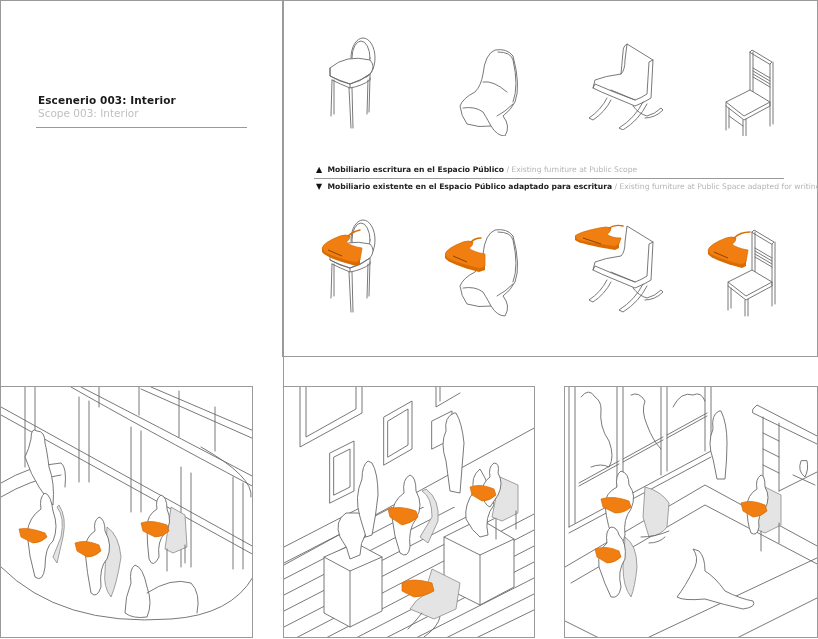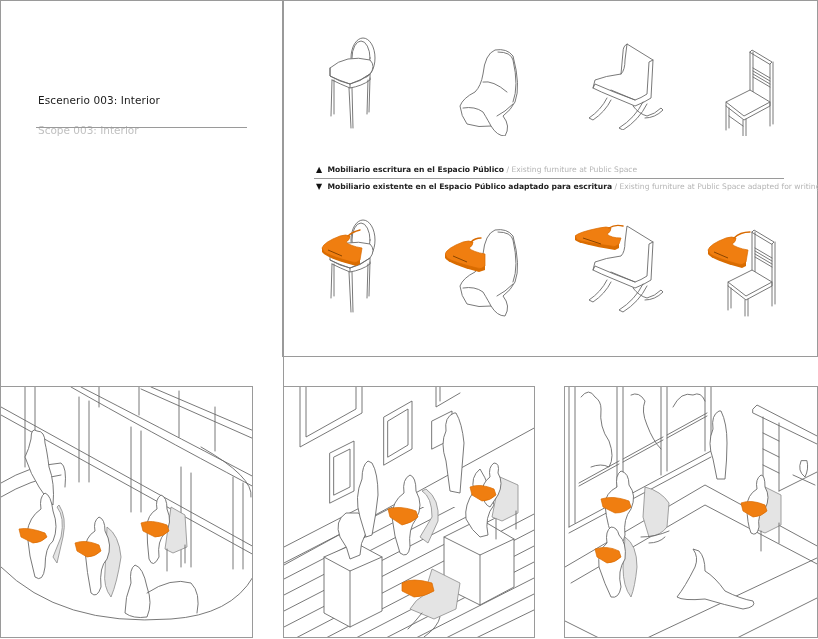--- a/index.html
+++ b/index.html
@@ -1,21 +1,21 @@
 <!DOCTYPE html>
 <html><head>
   <meta charset="utf-8">
   <style>
     * { margin: 0; padding: 0; box-sizing: border-box; }
     html, body { width: 818px; height: 639px; background: #ffffff; overflow: hidden; }
     body { position: relative; font-family: "DejaVu Sans", sans-serif; }
     .frame { position: absolute; border: 1px solid #9a9a9a; }
     .title-block { position: absolute; left: 38px; top: 94px; width: 210px; }
-    .title-es { font-size: 10.5px; font-weight: normal; color: #1a1a1a; letter-spacing: 0.1px; }
-    .title-en { font-size: 10.5px; color: #c0c0c0; margin-top: 18px; }
+    .title-es { font-size: 10.5px; font-weight: bold; color: #1a1a1a; letter-spacing: 0.1px; }
+    .title-en { font-size: 10.5px; color: #c0c0c0; margin-top: 1px; }
     .title-rule { position: absolute; left: 36px; top: 127px; width: 211px; height: 1px; background: #9a9a9a; }
     .legend { position: absolute; left: 316px; width: 468px; font-size: 7.6px; white-space: nowrap; }
     .legend .es { font-weight: bold; color: #222; }
     .legend .en { color: #b5b5b5; }
     .legend .tri { display: inline-block; width: 9px; font-size: 8px; color: #111; }
     .legend-rule { position: absolute; left: 314px; top: 178px; width: 470px; height: 1px; background: #9a9a9a; }
     .chair { position: absolute; }
     svg { display: block; }
     .ln { fill: none; stroke: #6a6a6a; stroke-width: 0.9; stroke-linejoin: round; stroke-linecap: round; }
     .fill-w { fill: #ffffff; stroke: #6a6a6a; stroke-width: 0.9; stroke-linejoin: round; }
@@ -33,21 +33,21 @@
 <div class="frame" style="left:282px;top:0;width:536px;height:357px;"></div>
 
 <div class="title-block">
   <div class="title-es">Escenerio 003: Interior</div>
   <div class="title-en">Scope 003: Interior</div>
 </div>
 <div class="title-rule"></div>
 
 <div class="legend" style="top:165px;">
   <span class="tri">▲</span>
-  <span class="es">Mobiliario escritura en el Espacio Público</span><span class="en"> / </span><span class="en">Existing furniture at Public Space</span>
+  <span class="es">Mobiliario escritura en el Espacio Público</span><span class="en"> / </span><span class="en">Existing furniture at Public Scope</span>
 </div>
 <div class="legend-rule"></div>
 <div class="legend" style="top:182px;">
   <span class="tri">▼</span>
   <span class="es">Mobiliario existente en el Espacio Público adaptado para escritura</span><span class="en"> / </span><span class="en">Existing furniture at Public Space adapted for writing</span>
 </div>
 
 <div class="chair" style="left:320px;top:36px;width:70px;height:100px;">
   <svg width="70" height="100" viewBox="0 0 70 100">
     <ellipse class="fill-w" cx="43" cy="22" rx="12" ry="20"></ellipse>

